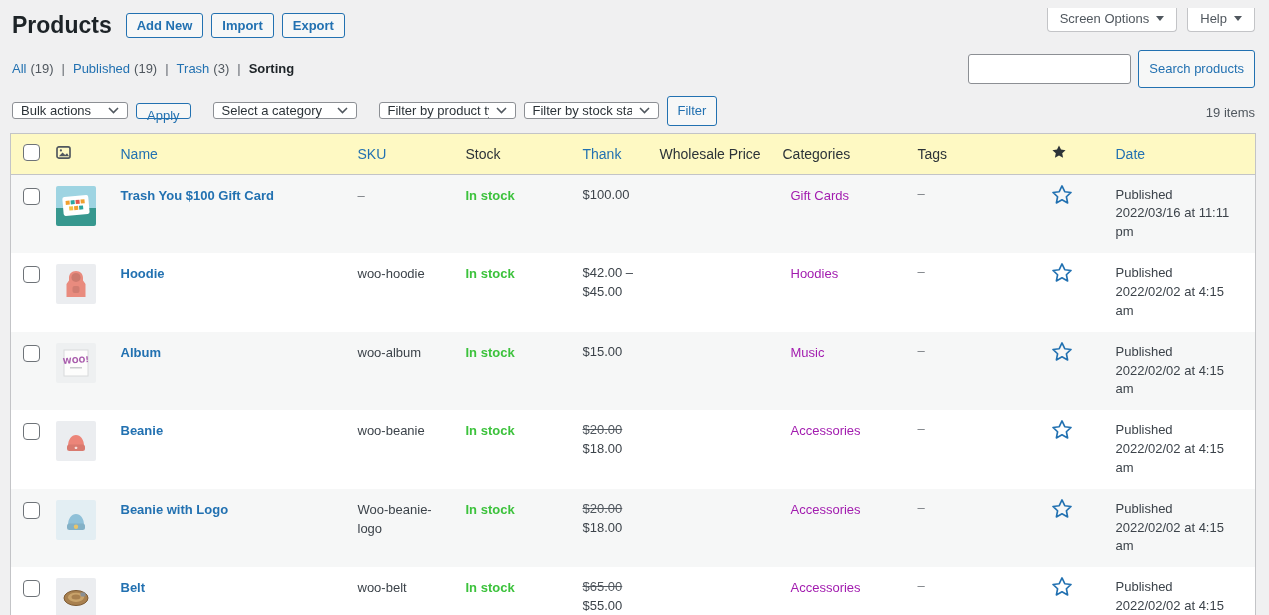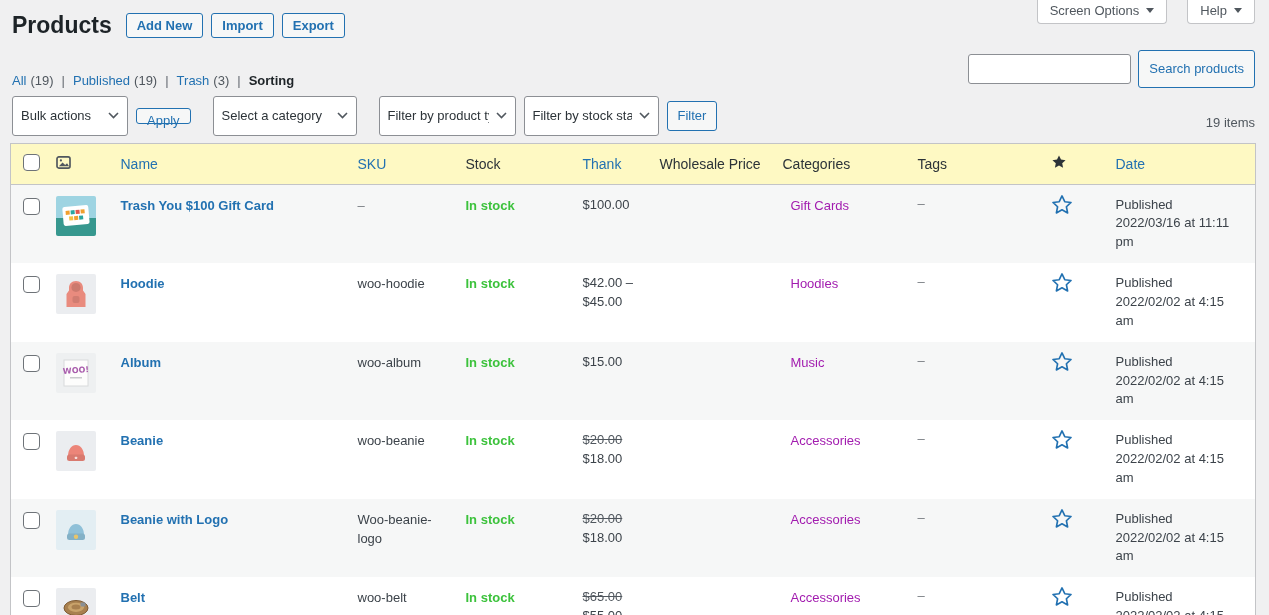--- a/index.html
+++ b/index.html
@@ -5,53 +5,53 @@
   * { box-sizing: border-box; }
   html,body { margin:0; padding:0; }
   body {
     width:1269px; height:615px; overflow:hidden; position:relative;
     background:#f0f0f1; color:#3c434a;
     font-family:"Liberation Sans", sans-serif; font-size:13px;
   }
   .wrap { position:relative; padding:8px 14px 0 10px; }
 
   
-  .top-tabs { position:absolute; top:0; right:14px; display:flex; gap:20px; z-index:5; }
+  .top-tabs { position:absolute; top:8px; right:14px; display:flex; gap:10px; z-index:5; }
   .top-tab {
     background:#fff; border:1px solid #c3c4c7; border-top:none;
     border-radius:0 0 4px 4px; padding:3px 12px 5px; font-size:13px; color:#50575e;
     display:flex; align-items:center; gap:7px; cursor:pointer;
   }
   .tri-down { width:0; height:0; border-left:4px solid transparent; border-right:4px solid transparent; border-top:5px solid #50575e; display:inline-block; }
 
   .heading-row { display:flex; align-items:center; margin:4px 0 10px 2px; }
   h1.page-title { font-size:23px; font-weight:600; color:#1d2327; margin:0 14px 0 0; line-height:1.2; }
   .page-btn {
     background:#f6f7f7; border:1px solid #2271b1; color:#2271b1;
     font-size:13px; font-weight:600; padding:4px 10px; border-radius:3px; cursor:pointer;
     margin-right:8px; font-family:inherit;
   }
   .page-btn.slim { font-weight:400; }
 
-  .views-row { display:flex; justify-content:space-between; align-items:flex-end; margin:0 0 8px 2px; min-height:31px; }
+  .views-row { display:flex; justify-content:space-between; align-items:center; margin:0 0 8px 2px; min-height:31px; }
   .views { display:flex; list-style:none; margin:0; padding:0; align-items:center; }
   .views li { display:flex; align-items:center; }
   .views li + li::before { content:"|"; color:#646970; margin:0 8px; }
   .views a { color:#2271b1; text-decoration:none; cursor:pointer; }
   .views .count { color:#50575e; margin-left:4px; }
   .views .current { color:#1d2327; font-weight:700; }
 
   .search-box { display:flex; gap:7px; align-items:center; }
   .search-input { width:163px; height:30px; border:1px solid #8c8f94; border-radius:3px; background:#fff; padding:0 8px; font-size:13px; font-family:inherit; }
   .search-btn { height:38px; margin-right:0; }
 
   .tablenav { display:flex; justify-content:space-between; align-items:flex-end; margin:0 0 7px 2px; }
   .filters { display:flex; gap:8px; align-items:center; }
   .sel {
-    height:40px; background:#fff; border:1px solid #8c8f94; border-radius:3px;
+    height:17px; background:#fff; border:1px solid #8c8f94; border-radius:3px;
     display:flex; align-items:center; padding:0 8px; gap:7px; color:#2c3338; cursor:pointer; font-size:13px;
   }
   .sel .lbl { overflow:hidden; white-space:nowrap; }
   .sel-bulk .lbl { width:80px; }
   .sel-cat  .lbl { width:108px; }
   .sel-type { width:137px; } .sel-type .lbl { flex:1; }
   .sel-stock{ width:135px; } .sel-stock .lbl { flex:1; }
   .sel svg { flex:none; }
   .gap-left { margin-left:14px; }
   .item-count { color:#50575e; padding-bottom:6px; }

